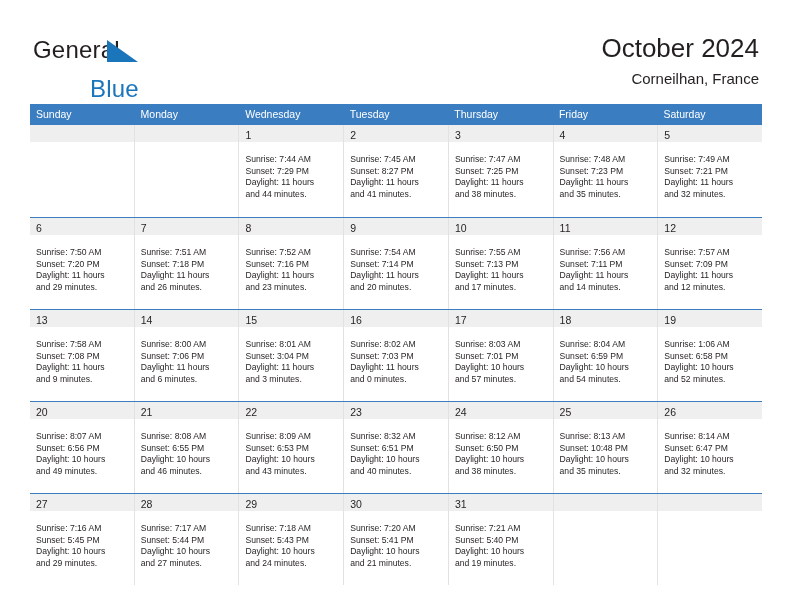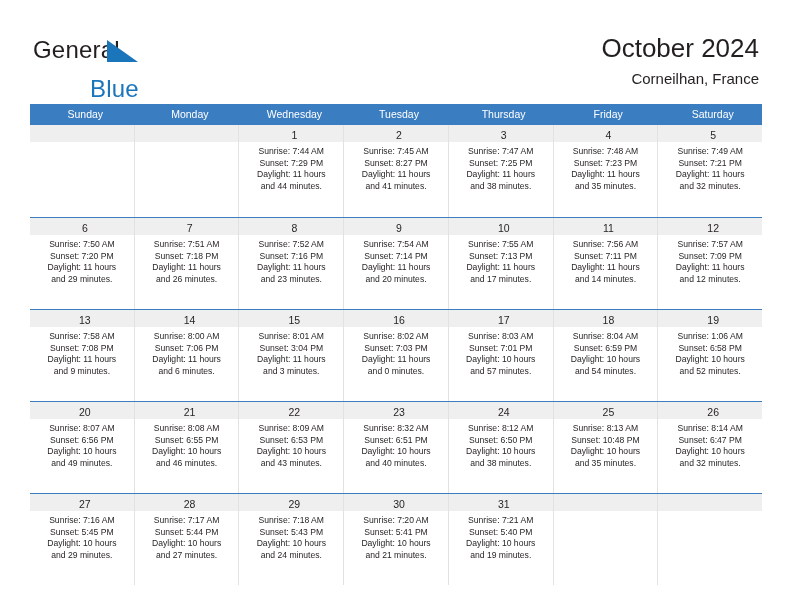--- a/index.html
+++ b/index.html
@@ -85,21 +85,20 @@
     margin-top: 4px;
     white-space: nowrap;
   }
 
   
   .calendar {
     position: absolute;
     left: 30px;
     top: 104px;
     width: 732px;
-    text-align: center;
   }
   .dow-row {
     display: flex;
     background: #3b7dc1;
     height: 21px;
   }
   .dow {
     flex: 1 1 0;
     color: #ffffff;
     font-size: 10.5px;
@@ -136,21 +135,21 @@
   }
   .day-num {
     font-size: 10.5px;
     line-height: 17px;
     color: #231f20;
   }
   .day-cell.empty .day-num-band {
     background: #efefef;
   }
   .day-info {
-    padding: 4px 6px 0 6px;
+    padding: 12px 6px 0 6px;
     font-size: 8.6px;
     line-height: 11.6px;
     color: #231f20;
   }
   .day-info div {
     white-space: nowrap;
   }
 </style>
 </head>
 <body>

